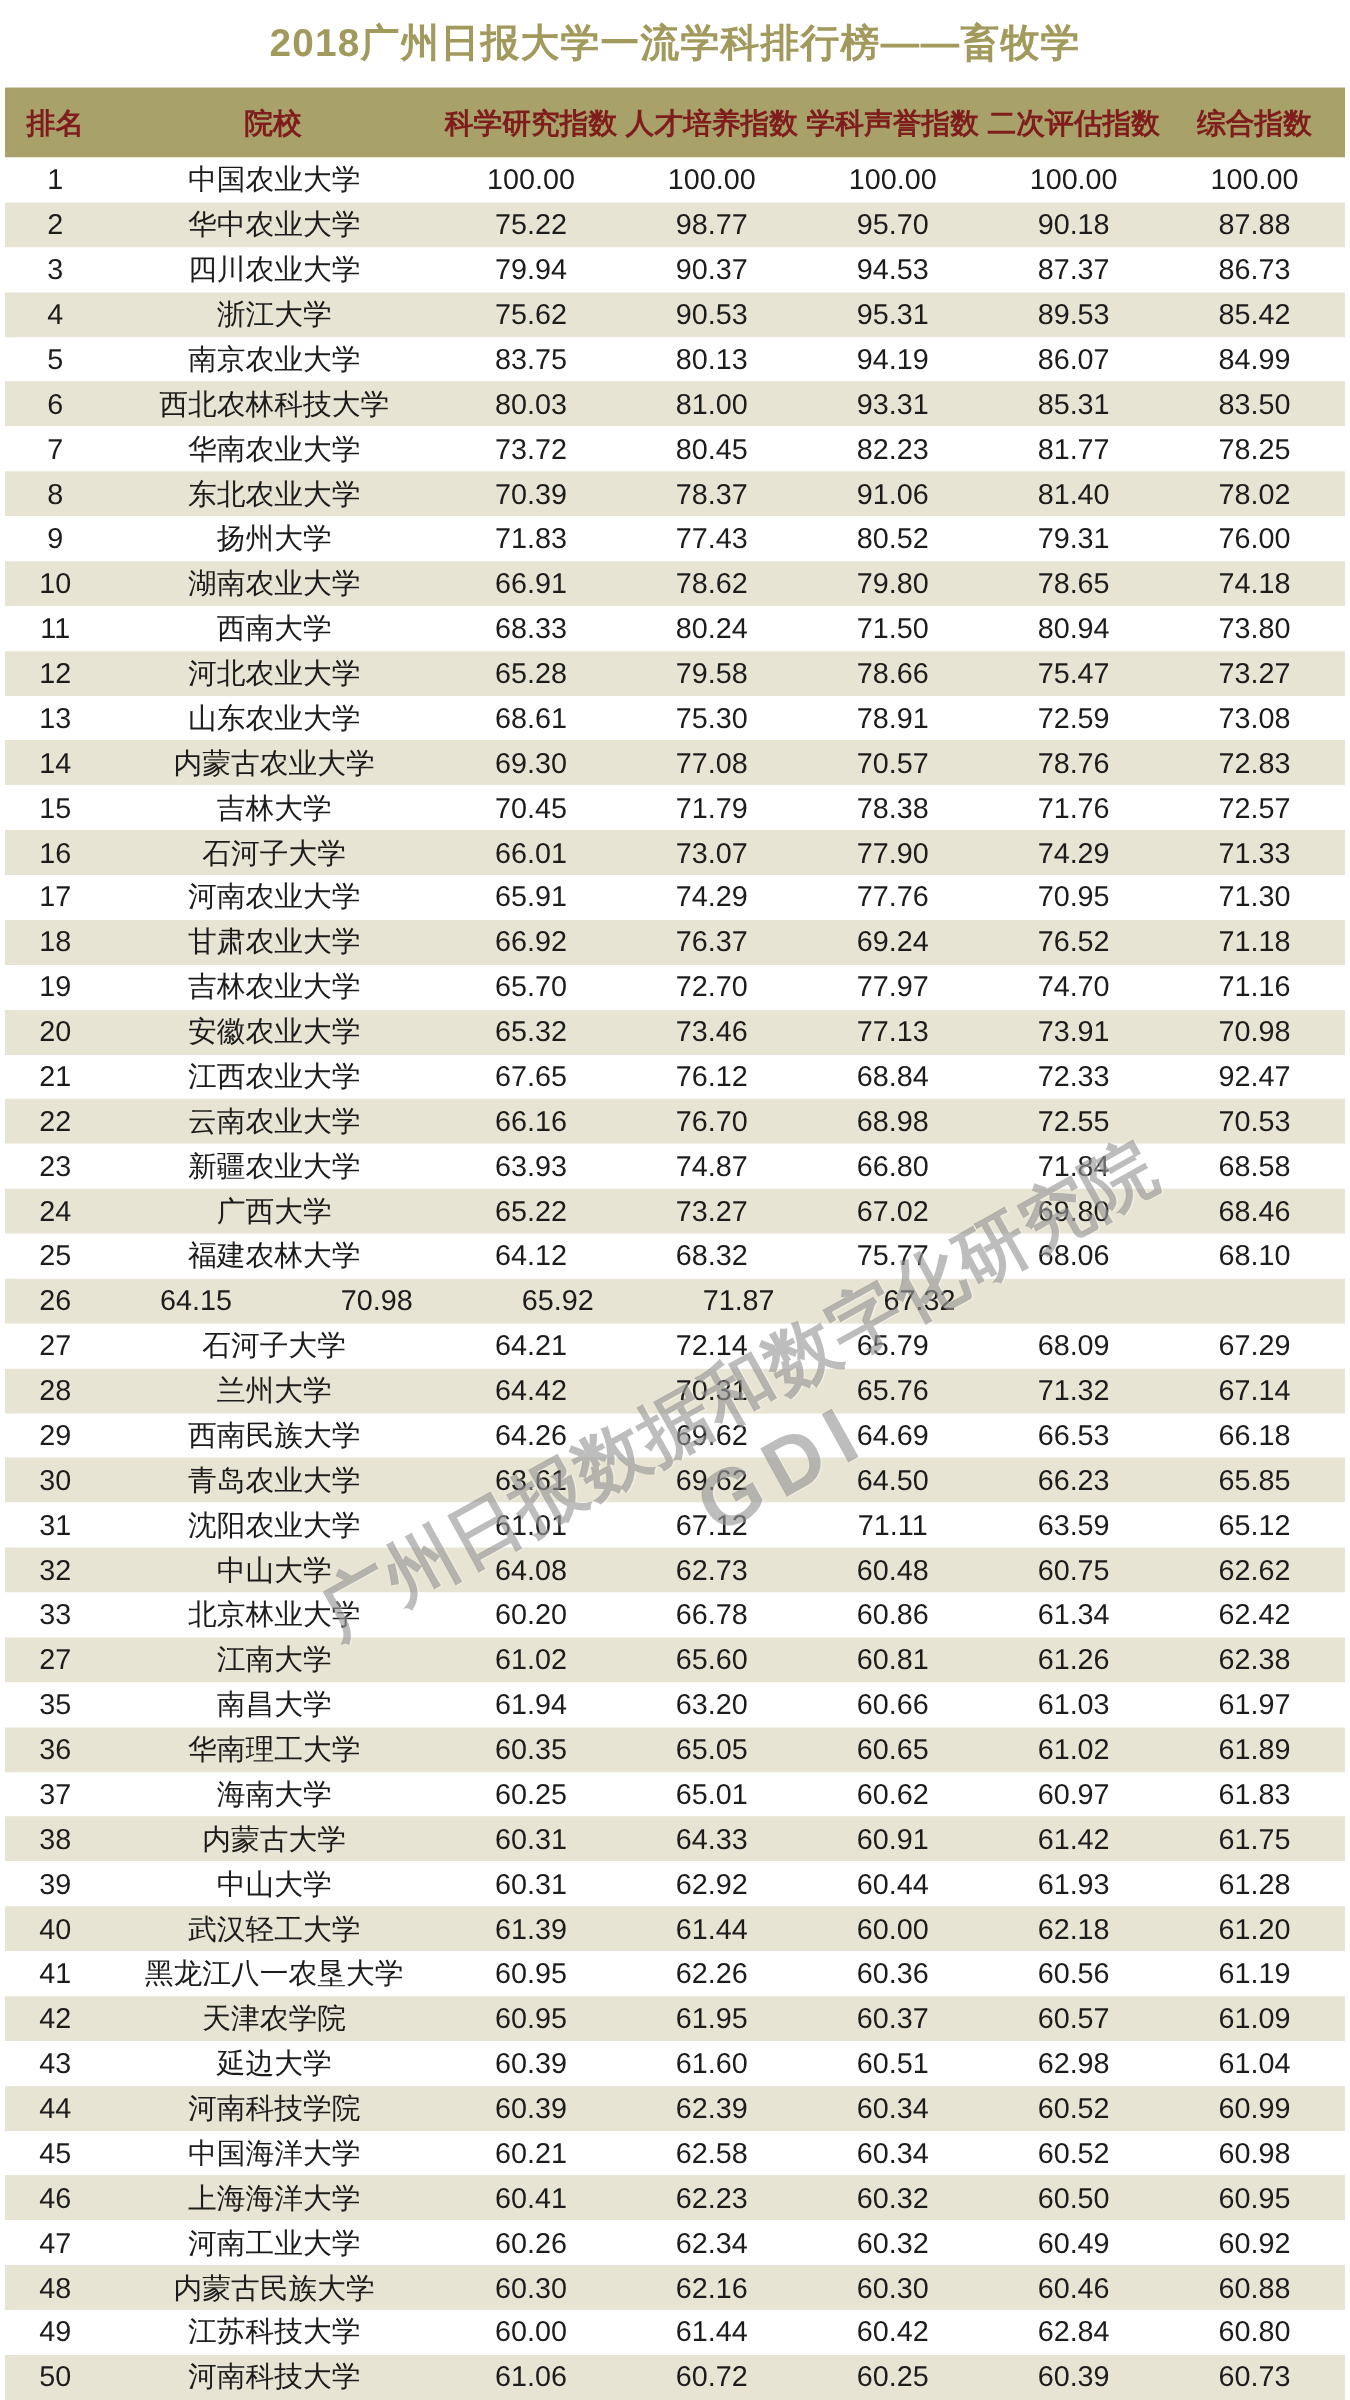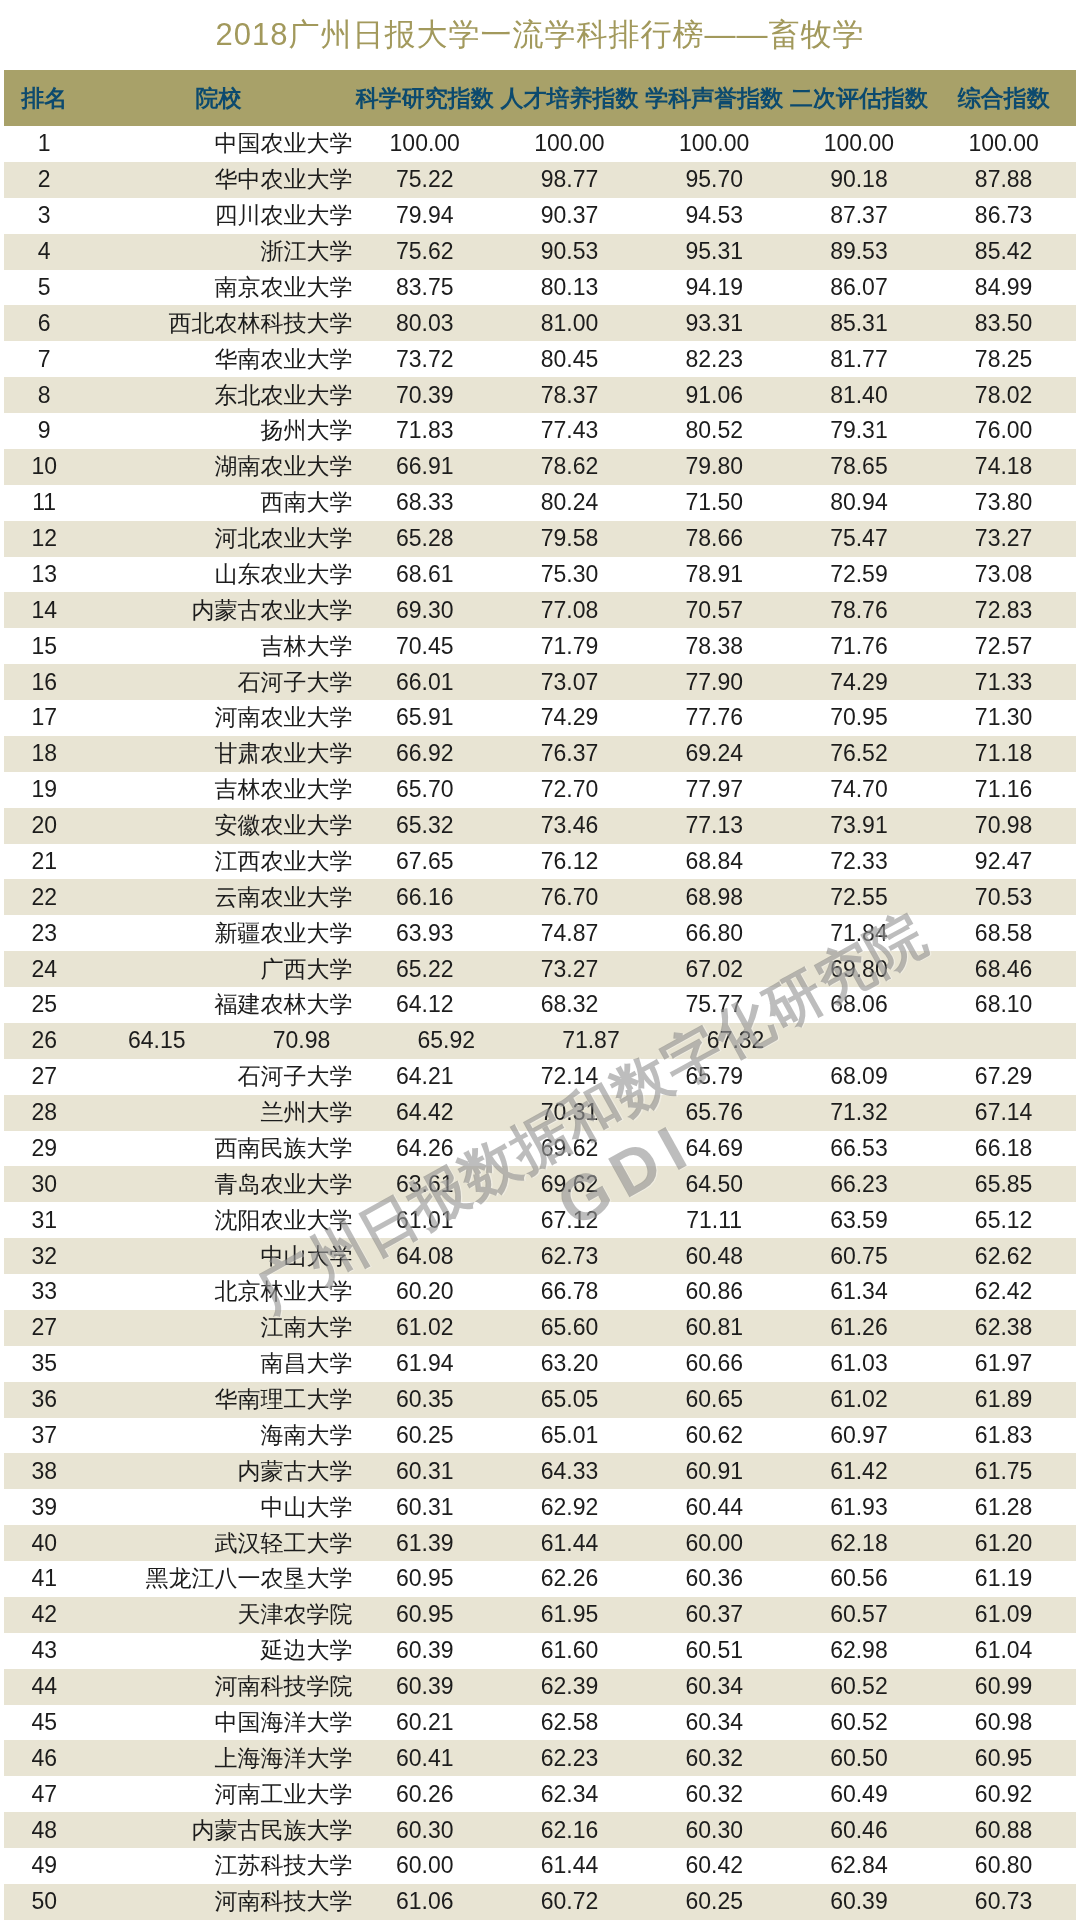--- a/index.html
+++ b/index.html
@@ -8,37 +8,37 @@
     background:#ffffff;
     font-family:"Liberation Sans","DejaVu Sans",sans-serif;
     overflow:hidden;
   }
   .page{position:relative;width:1080px;height:1920px;background:#ffffff;overflow:hidden;}
 
   .title-bar{
     height:70px;display:flex;align-items:center;justify-content:center;
   }
   .title-bar h1{
-    margin:0;font-size:31px;font-weight:normal;color:#a2995c;letter-spacing:1px;
+    margin:0;font-size:31px;font-weight:bold;color:#a2995c;letter-spacing:1px;
   }
 
   .table-wrap{margin:0 4px;}
 
   .thead{
     display:flex;align-items:center;height:56px;
-    background:#a8a169;color:#0c4a6e;font-weight:bold;font-size:23px;
+    background:#a8a169;color:#7f1d1d;font-weight:bold;font-size:23px;
   }
   .tbody{}
   .trow{display:flex;align-items:center;height:35.88px;font-size:23px;color:#1c1c1c;}
   .trow:nth-child(even){background:#e8e4d3;}
   .trow:nth-child(odd){background:#ffffff;}
 
   .cell{overflow:hidden;white-space:nowrap;}
   .col-rank{width:7.5%;text-align:center;}
-  .col-name{width:25%;text-align:right;padding-left:2px;box-sizing:border-box;}
+  .col-name{width:25%;text-align:center;padding-left:2px;box-sizing:border-box;}
   .col-num{width:13.5%;text-align:center;}
 
   .watermark{
     position:absolute;left:165px;top:1075px;width:900px;height:160px;
     transform:rotate(-29deg);
     text-align:center;
     color:rgba(108,108,108,0.45);
     text-shadow:1px 1px 0 rgba(255,255,255,0.35);
     pointer-events:none;
     z-index:3;

